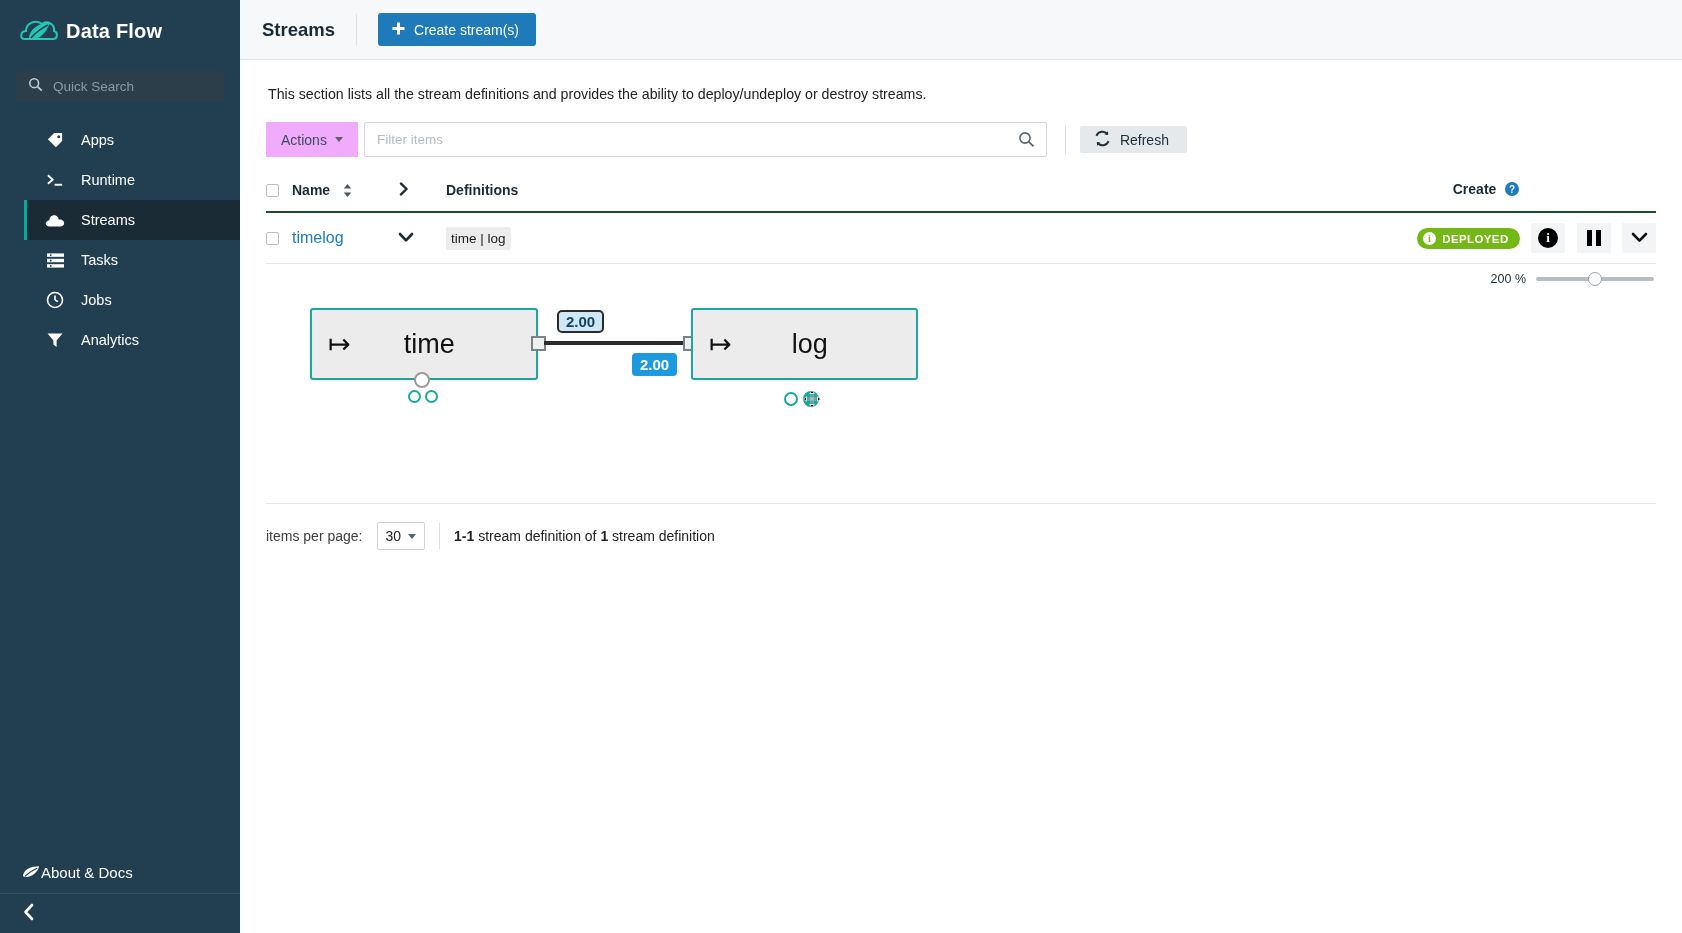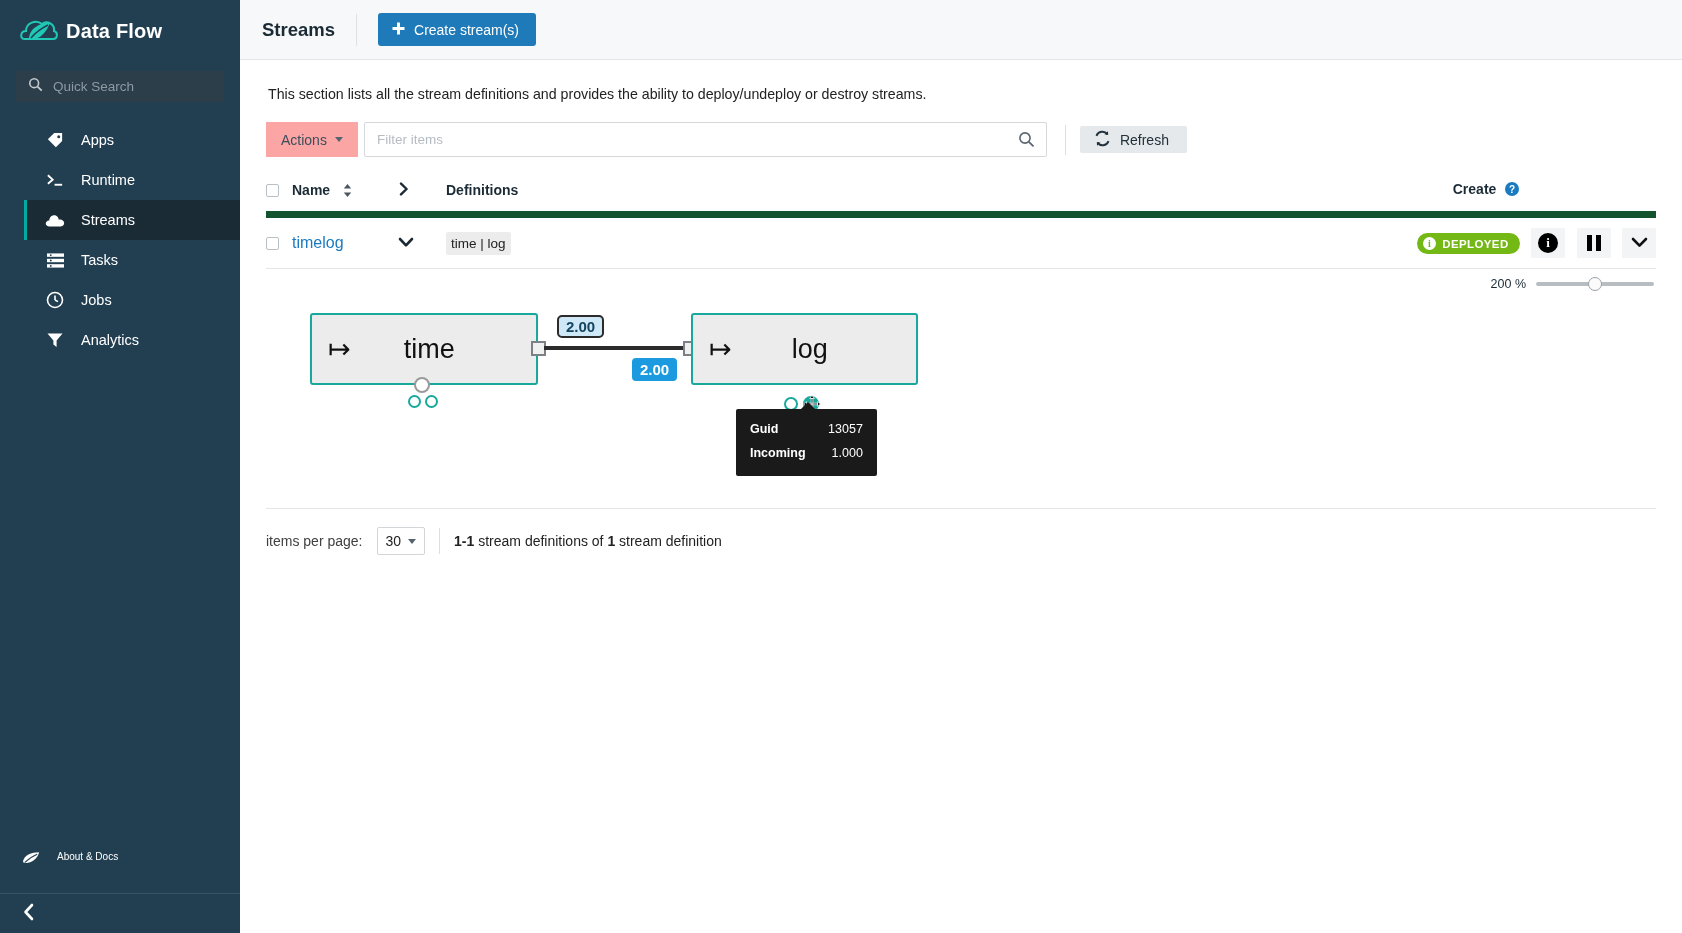--- a/index.html
+++ b/index.html
@@ -42,22 +42,22 @@
     cursor: pointer;
   }
   .nav-item.active { background: #1b2b36; }
   .nav-item.active:before {
     content: ""; position: absolute; left: 0; top: 0; bottom: 0; width: 3px; background: #00ac9f;
   }
   .nav-ico { width: 20px; display:flex; align-items:center; justify-content:center; color:#fff; }
 
   .side-bottom { position: absolute; left: 0; right: 0; bottom: 0; }
   .about-row {
-    height: 42px; display: flex; align-items: flex-start; gap: 16px; padding-left: 21px;
-    font-size: 10px; cursor: pointer;
+    height: 42px; display: flex; align-items: center; gap: 0; padding-left: 21px;
+    font-size: 15px; cursor: pointer;
   }
   .collapse-row {
     height: 40px; display:flex; align-items:center; padding-left: 22px;
     border-top: 1px solid #38505f; cursor: pointer;
   }
 
   
   .main { flex: 1; height: 933px; position: relative; background: #fff; display:flex; flex-direction:column; }
   .topbar {
     height: 60px; background: #f7f8f9; border-bottom: 1px solid #e3e5e7;
@@ -71,21 +71,21 @@
     display: inline-flex; align-items: center; gap: 9px; cursor: pointer;
   }
   .plus { font-size: 17px; line-height: 1; font-weight: bold; }
 
   .content { padding: 0 26px 0 26px; }
   .lead { font-size: 14.2px; color: #222; padding: 26px 0 20px 2px; }
 
   .toolbar { display: flex; align-items: center; gap: 0; padding-bottom: 18px; }
   .actions-btn {
     height: 35px; display: inline-flex; align-items: center; gap: 8px;
-    padding: 0 14px; font-size: 14px; color: #3b4e5c; background: #fca5a5;
+    padding: 0 14px; font-size: 14px; color: #3b4e5c; background: #f0abfc;
     border: 1px solid transparent; cursor: pointer;
   }
   .caret-dn {
     width:0;height:0;border-left:4px solid transparent;border-right:4px solid transparent;
     border-top:5px solid #55636e;
   }
   .filter-box {
     flex: 1; max-width: 683px; height: 35px; border: 1px solid #d5d9dc; border-radius: 2px;
     display: flex; align-items: center; background: #fff; margin-left: 6px;
   }
@@ -99,21 +99,21 @@
   .refresh-btn {
     height: 27px; background: #e6e9eb; border: 0; border-radius: 2px; cursor: pointer;
     display: inline-flex; align-items: center; gap: 9px; padding: 0 18px 0 14px;
     font-size: 14px; color: #20313d; font-family: inherit;
   }
 
   
   table.grid { width: 100%; border-collapse: collapse; table-layout: fixed; }
   table.grid th {
     text-align: left; font-size: 14px; color: #1b2b36; font-weight: bold;
-    padding: 6px 0 12px 0; border-bottom: 7px solid #14532d;
+    padding: 6px 0 12px 0; border-bottom: 2px solid #14532d;
   }
   table.grid td { padding: 10px 0; border-bottom: 1px solid #e3e5e7; vertical-align: middle; }
   .cb {
     width: 13px; height: 13px; border: 1px solid #b9c0c5; border-radius: 2px;
     background: #fff; display: inline-block; vertical-align: middle; cursor: pointer;
   }
   .th-name { display: flex; align-items: center; gap: 13px; }
   .sort-ico { display:flex; flex-direction:column; gap:2px; cursor:pointer; }
   .link { color: #1a7bc1; font-size: 16px; cursor: pointer; }
   .defs-pill {
@@ -493,37 +493,27 @@
         </div>
         <span class="circ circ-teal" style="left:518px; top:106px; width:14px; height:14px;"></span>
         <span class="circ circ-teal-fill" style="left:537px; top:105px; width:16px; height:16px;"></span>
 
         <span class="cursor-move" style="left:537px; top:104px;">
           <svg width="18" height="18" viewBox="0 0 18 18">
             <path d="M9 0.5 L11.4 3.5 L6.6 3.5 Z M9 17.5 L11.4 14.5 L6.6 14.5 Z M0.5 9 L3.5 6.6 L3.5 11.4 Z M17.5 9 L14.5 6.6 L14.5 11.4 Z M8.2 3.5 L9.8 3.5 L9.8 14.5 L8.2 14.5 Z M3.5 8.2 L14.5 8.2 L14.5 9.8 L3.5 9.8 Z" fill="#111" stroke="#fff" stroke-width="0.7"></path>
           </svg>
         </span>
 
-        <div class="tooltip" style="left:470px; top:118px;">
-          <div class="tt-row">
-            <span class="tt-k">Guid</span>
-            <span class="tt-v">13057</span>
-          </div>
-          <div class="tt-row">
-            <span class="tt-k">Incoming</span>
-            <span class="tt-v">1.000</span>
-          </div>
-        </div>
       </div>
 
       <div class="pager">
         <span class="pager-lbl">items per page:</span>
         <span class="select-sm">
           <span>30</span>
           <span class="caret-dn"></span>
         </span>
         <span class="pg-sep"></span>
-        <span class="pager-info"><b>1-1</b><span> stream definitions of </span><b>1</b><span> stream definition</span></span>
+        <span class="pager-info"><b>1-1</b><span> stream definition of </span><b>1</b><span> stream definition</span></span>
       </div>
 
     </div>
   </section>
 </div>
 
 </body></html>

